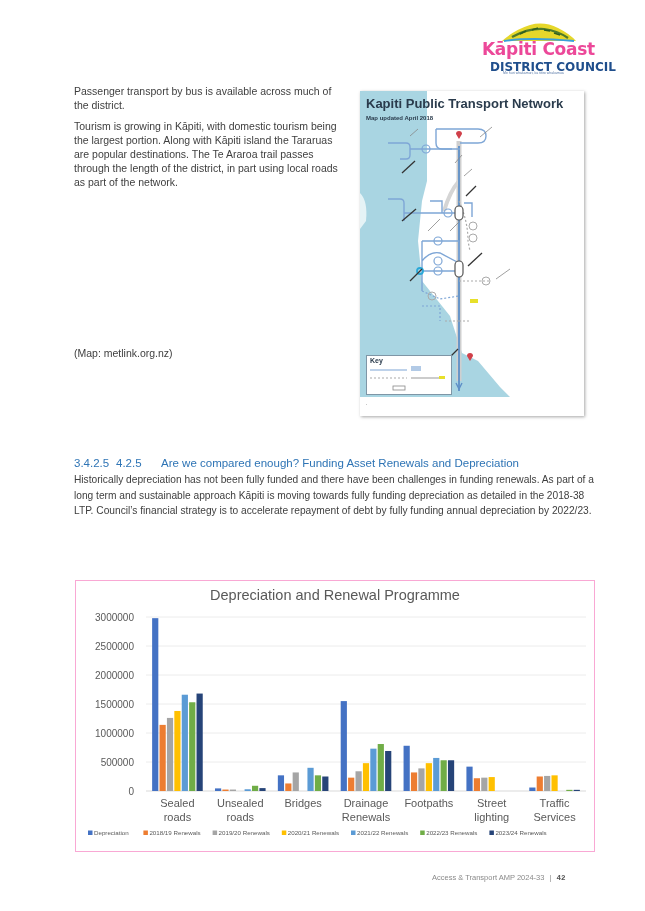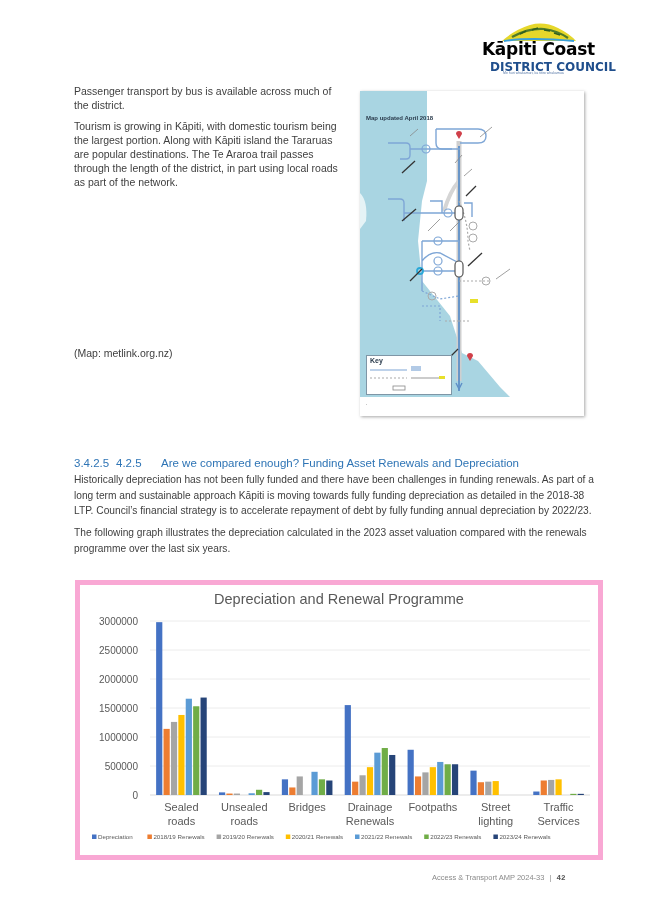--- a/index.html
+++ b/index.html
@@ -1,19 +1,19 @@
 <!DOCTYPE html>
 <html><head>
 <meta charset="utf-8">
 <style>
   html, body { margin: 0; padding: 0; background: #ffffff; }
   body { width: 645px; height: 911px; position: relative; overflow: hidden; font-family: "Liberation Sans", sans-serif; color: #404040; }
   .logo { position: absolute; left: 478px; top: 22px; width: 120px; height: 58px; }
   .logo .hill { position: absolute; left: 22px; top: 0; }
-  .logo .name { position: absolute; left: 4px; top: 17px; font-family: "DejaVu Sans", sans-serif; font-weight: bold; font-size: 17px; color: #000000; letter-spacing: -0.3px; white-space: nowrap; }
+  .logo .name { position: absolute; left: 4px; top: 17px; font-family: "DejaVu Sans", sans-serif; font-weight: bold; font-size: 17px; color: #ec4899; letter-spacing: -0.3px; white-space: nowrap; }
   .logo .sub { position: absolute; left: 12px; top: 38px; font-family: "DejaVu Sans", sans-serif; font-weight: bold; font-size: 12px; color: #1f4e8c; white-space: nowrap; }
   .logo .tag { position: absolute; left: 25px; top: 49px; font-size: 3.5px; color: #5a7aa8; white-space: nowrap; }
 
   .col-text { position: absolute; left: 74px; top: 84px; width: 270px; font-size: 10.5px; line-height: 14px; color: #3e3e3e; }
   .col-text p { margin: 0 0 7px 0; }
   .map-credit { position: absolute; left: 74px; top: 347px; font-size: 10.5px; color: #3e3e3e; }
 
   .map-frame { position: absolute; left: 360px; top: 91px; width: 224px; height: 325px; background: #ffffff; box-shadow: 1px 1px 3px rgba(0,0,0,0.35); overflow: hidden; }
   .map-title { position: absolute; left: 6px; top: 5px; font-size: 13px; font-weight: bold; color: #2a3b4c; white-space: nowrap; }
   .map-subtitle { position: absolute; left: 6px; top: 24px; font-size: 6px; font-weight: bold; color: #2a3b4c; }
@@ -22,21 +22,21 @@
   .map-key-title { position: absolute; left: 3px; top: 1px; font-size: 7px; font-weight: bold; color: #2a3b4c; }
   .map-footnote { position: absolute; left: 6px; top: 312px; font-size: 3px; color: #999; }
 
   .section-heading { position: absolute; left: 74px; top: 457px; font-size: 11.5px; color: #2e74b5; white-space: nowrap; }
   .section-heading span { display: inline-block; }
   .sec-num1 { width: 42px; }
   .sec-num2 { width: 45px; }
   .body2 { position: absolute; left: 74px; top: 472px; width: 520px; font-size: 10.2px; line-height: 15.7px; color: #3e3e3e; }
   .body2 p { margin: 0 0 6px 0; }
 
-  .chart-box { position: absolute; left: 75px; top: 580px; width: 518px; height: 270px; border: 5px solid #f9a8d4; background: #fff; }
+  .chart-box { position: absolute; left: 75px; top: 580px; width: 518px; height: 270px; border: 1px solid #f9a8d4; background: #fff; }
   .chart-svg { position: absolute; left: 0; top: 0; }
 
   .footer { position: absolute; left: 432px; top: 873px; font-size: 7.5px; color: #8a8a8a; white-space: nowrap; }
   .footer b { color: #555; font-family: Liberation Mono, monospace; }
 </style>
 </head>
 <body>
 
 <div class="logo">
   <svg class="hill" width="78" height="20" viewBox="0 0 78 20">
@@ -96,20 +96,21 @@
     <g stroke="#888" stroke-width="0.8">
       <line x1="50" y1="45" x2="58" y2="38"></line>
       <line x1="95" y1="72" x2="102" y2="64"></line>
       <line x1="104" y1="85" x2="112" y2="78"></line>
       <line x1="120" y1="46" x2="132" y2="36"></line>
       <line x1="136" y1="188" x2="150" y2="178"></line>
       <line x1="68" y1="140" x2="80" y2="128"></line>
       <line x1="90" y1="140" x2="100" y2="130"></line>
     </g>
   </svg>
+  <div class="map-title">Kapiti Public Transport Network</div>
   <div class="map-subtitle">Map updated April 2018</div>
   <div class="map-key">
     <div class="map-key-title">Key</div>
     <svg width="84" height="38" viewBox="0 0 84 38" style="position:absolute;left:0;top:0;">
       <line x1="3" y1="14" x2="40" y2="14" stroke="#7ea6d6" stroke-width="1.2"></line>
       <line x1="3" y1="22" x2="40" y2="22" stroke="#aaa" stroke-width="1.2" stroke-dasharray="2 2"></line>
       <rect x="44" y="10" width="10" height="5" fill="#7ea6d6" opacity="0.6"></rect>
       <line x1="44" y1="22" x2="76" y2="22" stroke="#999" stroke-width="1"></line>
       <rect x="72" y="20" width="6" height="3" fill="#e7e02a"></rect>
       <rect x="26" y="30" width="12" height="4" fill="none" stroke="#888" stroke-width="0.8"></rect>
@@ -117,21 +118,20 @@
   </div>
   <div class="map-footnote">•</div>
 </div>
 
 <div class="section-heading">
   <span class="sec-num1">3.4.2.5</span><span class="sec-num2">4.2.5</span><span>Are we compared enough? Funding Asset Renewals and Depreciation</span>
 </div>
 
 <div class="body2">
   <p>Historically depreciation has not been fully funded and there have been challenges in funding renewals. As part of a long term and sustainable approach Kāpiti is moving towards fully funding depreciation as detailed in the 2018-38 LTP.  Council’s financial strategy is to accelerate repayment of debt by fully funding annual depreciation by 2022/23.</p>
-  <p>The following graph illustrates the depreciation calculated in the 2023 asset valuation compared with the renewals programme over the last six years.</p>
 </div>
 
 <div class="chart-box">
   <svg class="chart-svg" id="chart" width="518" height="270" viewBox="0 0 518 270">
     <text id="chart-title" x="259" y="19" text-anchor="middle" font-family="Liberation Sans, sans-serif" font-size="14.5" fill="#595959">Depreciation and Renewal Programme</text>
     <g id="grid">
         <line x1="70" x2="510" y1="210" y2="210" stroke="#d9d9d9" stroke-width="1"></line>
         <line x1="70" x2="510" y1="181" y2="181" stroke="#ececec" stroke-width="1"></line>
         <line x1="70" x2="510" y1="152" y2="152" stroke="#ececec" stroke-width="1"></line>
         <line x1="70" x2="510" y1="123" y2="123" stroke="#ececec" stroke-width="1"></line>

